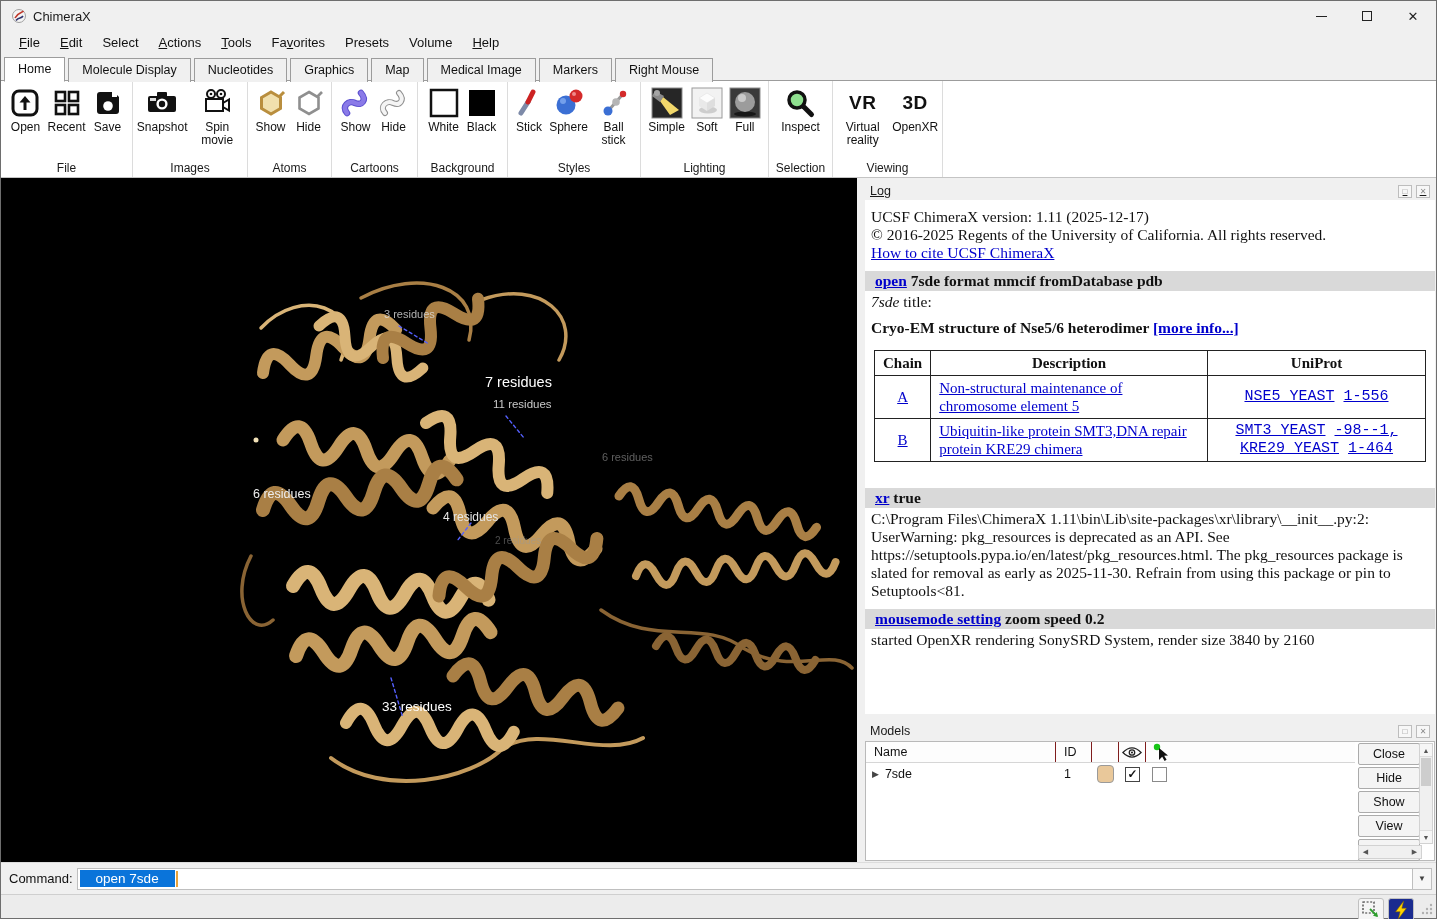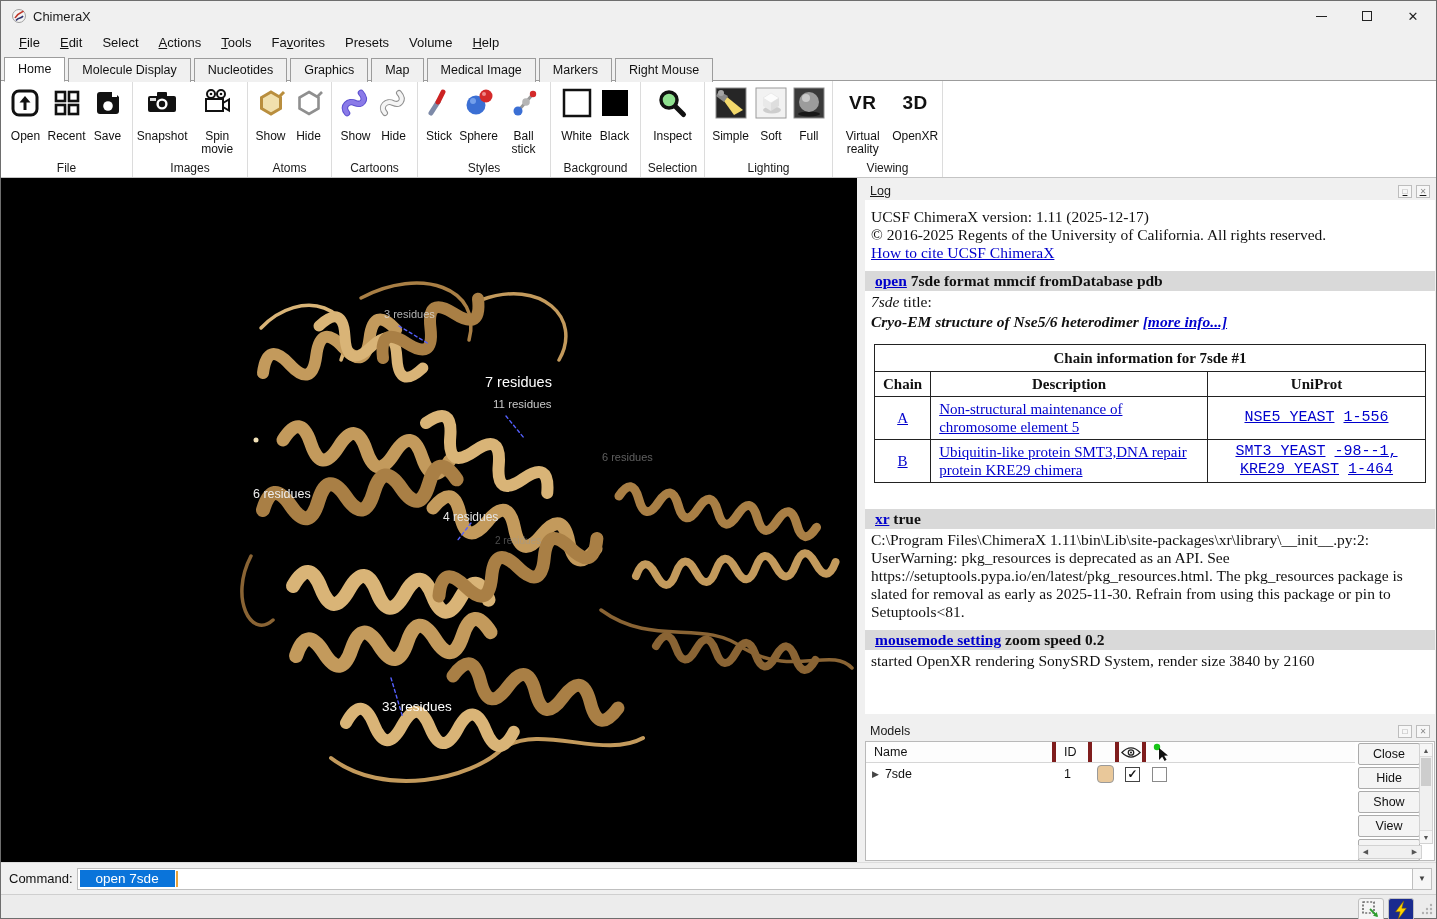--- a/index.html
+++ b/index.html
@@ -25,21 +25,21 @@
   .tabbar { position:absolute; top:53px; left:0; right:0; height:27px; background:#f0f0f0; display:flex; align-items:flex-end; padding-left:3px; }
   .tabbar::after { content:""; position:absolute; bottom:0; left:0; right:0; border-bottom:1px solid #9c9c9c; }
   .tab { position:relative; z-index:2; margin-right:3px; margin-bottom:-1px; padding:4px 13px 5px; font-size:12.5px; background:#f0f0f0; border:1px solid #9c9c9c; border-bottom:none; }
   .tab.active { background:#fff; border-bottom:1px solid #fff; font-weight:400; }
 
   
   .ribbon { position:absolute; top:80px; left:0; right:0; height:97px; background:#fff; border-bottom:1px solid #c4c4c4; display:flex; }
   .rgroup { position:relative; border-right:1px solid #dcdcdc; padding:3px 2px 16px; display:flex; align-items:flex-start; justify-content:center; flex:none; }
   .rgroup-label { position:absolute; bottom:2px; left:0; right:0; text-align:center; font-size:12px; color:#1a1a1a; }
   .rbuttons { display:flex; }
-  .rbtn { display:flex; flex-direction:column; align-items:center; min-width:38px; padding:1px 3px; cursor:default;gap:9px; }
+  .rbtn { display:flex; flex-direction:column; align-items:center; min-width:38px; padding:1px 3px; cursor:default; }
   .ricon { height:36px; display:flex; align-items:center; justify-content:center; }
   .rlabel { font-size:12px; line-height:13px; text-align:center; max-width:52px; color:#111; }
   .ricon-text { font-weight:700; font-size:19px; letter-spacing:0.5px; color:#111; }
 
   
   .viewport { position:absolute; top:177px; left:0; width:952px; height:684px; background:#000; overflow:hidden; }
   .res-label { position:absolute; font-family:"Liberation Sans",sans-serif; white-space:nowrap; }
   .vl1{left:383px;top:130px;font-size:11px;color:#ddd;opacity:.8}
   .vl2{left:484px;top:196px;font-size:14.5px;color:#fff}
   .vl3{left:492px;top:220px;font-size:11.5px;color:#c9c9c9}
@@ -51,34 +51,34 @@
 
   
   .sidepanel { position:absolute; top:177px; left:856px; right:0; height:684px; background:#f0f0f0; }
   .panel-header { position:absolute; left:13px; right:6px; height:16px; display:flex; align-items:center; font-size:12.5px; color:#1a1a1a; }
   .panel-header .spacer { flex:1; }
   .panel-btn { width:14px; height:13px; border:1px solid #bdbdbd; background:#f7f7f7; color:#8a8a8a; font-size:8px; line-height:11px; text-align:center; margin-left:4px; }
   .log-header { top:5px;text-decoration:underline; }
   .log-content { position:absolute; top:22px; left:8px; right:1px; height:514px; background:#fff; overflow:hidden; font-family:"Liberation Serif", serif; font-size:15.5px; line-height:18px; padding:8px 10px 0 6px; }
   .lnk { color:#0000cc; text-decoration:underline; cursor:pointer; }
   .log-cmdbar { background:#d9d9d9; font-weight:bold; padding:1px 4px; margin:9px -10px 2px -6px; padding-left:10px; }
-  .log-struct { margin-top:2px; font-weight:bold;font-style:italic; }
+  .log-struct { margin-top:8px; font-weight:bold; }
   .chain-table { border-collapse:collapse; margin:13px 8px 0 3px; font-size:15px; width:552px; }
   .chain-table th, .chain-table td { border:1.5px solid #222; padding:3px 8px; }
   .chain-table .tbl-title { text-align:center; font-weight:bold; padding:4px; }
   .chain-table th { text-align:center; }
   .chain-table td.chain-cell { text-align:center; width:54px; }
   .chain-table td.uniprot-cell { text-align:center; width:218px;font-family:Liberation Mono, monospace; }
   .log-block { margin-top:2px; }
   .after-table { margin-top:26px; }
 
   .models-header { top:545px; }
   .models-content { position:absolute; top:563px; left:8px; right:1px; bottom:1px; background:#fff; border:1px solid #b9b9b9; }
   .mt-header { position:absolute; top:0; left:0; width:489px; height:21px; display:flex; align-items:center; border-bottom:1px solid #d6d6d6; font-size:12.5px; background:#fdfdfd; }
-  .mt-col { border-right:4px solid #7f1d1d; height:100%; display:flex; align-items:center; padding-left:8px; }
+  .mt-col { border-right:1px solid #7f1d1d; height:100%; display:flex; align-items:center; padding-left:8px; }
   .col-name { width:190px; }
   .col-id { width:36px; }
   .col-swatch { width:27px; justify-content:center; padding-left:0; }
   .col-eye { width:27px; justify-content:center; padding-left:0; }
   .col-sel { width:27px; justify-content:center; padding-left:0; border-right:none; }
   .mt-row { position:absolute; top:21px; left:0; width:489px; height:22px; display:flex; align-items:center; font-size:12.5px; }
   .mt-cell { height:100%; display:flex; align-items:center; padding-left:8px; }
   .expander { font-size:9px; color:#444; margin:0 6px 0 6px; }
   .swatch { width:17px; height:18px; border-radius:4px; background:#e9c89a; border:1px solid #9a9a9a; }
   .checkbox { width:15px; height:15px; background:#fff; border:1px solid #8a8a8a; font-size:12px; line-height:13px; text-align:center; color:#111; }
@@ -269,20 +269,42 @@
                 <path d="M7 26 C1 19 9 13 15 16 C22 19 27 13 21 6" stroke="#8f8f8f" stroke-width="6" fill="none" stroke-linecap="round"></path>
                 <path d="M7 26 C1 19 9 13 15 16 C22 19 27 13 21 6" stroke="#f4f4f4" stroke-width="4" fill="none" stroke-linecap="round"></path>
               </svg>
             </div>
           <div class="rlabel">Hide</div>
         </div>
       </div>
       <div class="rgroup-label">Cartoons</div>
     </div>
 
+    <div class="rgroup" style="width:90px">
+      <div class="rbuttons">
+        <div class="rbtn">
+          <div class="ricon">
+              <svg width="32" height="32" viewBox="0 0 32 32">
+                <rect x="3" y="3" width="26" height="26" fill="#fff" stroke="#111" stroke-width="2.5"></rect>
+              </svg>
+            </div>
+          <div class="rlabel">White</div>
+        </div>
+        <div class="rbtn">
+          <div class="ricon">
+              <svg width="32" height="32" viewBox="0 0 32 32">
+                <rect x="3" y="3" width="26" height="26" fill="#000"></rect>
+              </svg>
+            </div>
+          <div class="rlabel">Black</div>
+        </div>
+      </div>
+      <div class="rgroup-label">Background</div>
+    </div>
+
     <div class="rgroup" style="width:133px">
       <div class="rbuttons">
         <div class="rbtn">
           <div class="ricon">
               <svg width="30" height="32" viewBox="0 0 30 32">
                 <path d="M7 26 L14 15" stroke="#7d8aa8" stroke-width="5" stroke-linecap="round"></path>
                 <path d="M14 15 L19 5" stroke="#cc2222" stroke-width="5" stroke-linecap="round"></path>
               </svg>
             </div>
           <div class="rlabel">Stick</div>
@@ -307,57 +329,20 @@
                 <circle cx="17" cy="15" r="3.8" fill="#b5b5b5"></circle>
                 <circle cx="24" cy="7" r="3.2" fill="#d42a2a"></circle>
               </svg>
             </div>
           <div class="rlabel">Ball stick</div>
         </div>
       </div>
       <div class="rgroup-label">Styles</div>
     </div>
 
-    <div class="rgroup" style="width:90px">
-      <div class="rbuttons">
-        <div class="rbtn">
-          <div class="ricon">
-              <svg width="32" height="32" viewBox="0 0 32 32">
-                <rect x="3" y="3" width="26" height="26" fill="#fff" stroke="#111" stroke-width="2.5"></rect>
-              </svg>
-            </div>
-          <div class="rlabel">White</div>
-        </div>
-        <div class="rbtn">
-          <div class="ricon">
-              <svg width="32" height="32" viewBox="0 0 32 32">
-                <rect x="3" y="3" width="26" height="26" fill="#000"></rect>
-              </svg>
-            </div>
-          <div class="rlabel">Black</div>
-        </div>
-      </div>
-      <div class="rgroup-label">Background</div>
-    </div>
-
-    <div class="rgroup" style="width:64px">
-      <div class="rbuttons">
-        <div class="rbtn">
-          <div class="ricon">
-              <svg width="32" height="32" viewBox="0 0 32 32">
-                <circle cx="13" cy="13" r="8" fill="#8fe08f" stroke="#111" stroke-width="3.5"></circle>
-                <path d="M19.5 19.5 L27.5 27.5" stroke="#111" stroke-width="5" stroke-linecap="round"></path>
-              </svg>
-            </div>
-          <div class="rlabel">Inspect</div>
-        </div>
-      </div>
-      <div class="rgroup-label">Selection</div>
-    </div>
-
     <div class="rgroup" style="width:128px">
       <div class="rbuttons">
         <div class="rbtn">
           <div class="ricon">
               <svg width="32" height="32" viewBox="0 0 32 32">
                 <rect x="1" y="1" width="30" height="30" fill="#262626" stroke="#8d8d8d"></rect>
                 <polygon points="12,10 28,23 19,28 9,14" fill="#f2d86b"></polygon>
                 <polygon points="4,4 13,9 9,15 1,9" fill="#8a8a8a"></polygon>
                 <circle cx="6" cy="6" r="3" fill="#a5a5a5"></circle>
               </svg>
@@ -382,20 +367,35 @@
                 <rect x="1" y="1" width="30" height="30" fill="#3a3a3a" stroke="#8d8d8d"></rect>
                 <ellipse cx="16" cy="27" rx="11" ry="2.5" fill="#181818"></ellipse>
                 <circle cx="16" cy="15" r="10" fill="#9c9c9c"></circle>
                 <circle cx="13" cy="11" r="4" fill="#d2d2d2" opacity="0.85"></circle>
               </svg>
             </div>
           <div class="rlabel">Full</div>
         </div>
       </div>
       <div class="rgroup-label">Lighting</div>
+    </div>
+
+    <div class="rgroup" style="width:64px">
+      <div class="rbuttons">
+        <div class="rbtn">
+          <div class="ricon">
+              <svg width="32" height="32" viewBox="0 0 32 32">
+                <circle cx="13" cy="13" r="8" fill="#8fe08f" stroke="#111" stroke-width="3.5"></circle>
+                <path d="M19.5 19.5 L27.5 27.5" stroke="#111" stroke-width="5" stroke-linecap="round"></path>
+              </svg>
+            </div>
+          <div class="rlabel">Inspect</div>
+        </div>
+      </div>
+      <div class="rgroup-label">Selection</div>
     </div>
 
     <div class="rgroup" style="width:110px; border-right:1px solid #dcdcdc;">
       <div class="rbuttons">
         <div class="rbtn">
           <div class="ricon">
               <span class="ricon-text">VR</span>
             </div>
           <div class="rlabel">Virtual reality</div>
         </div>
@@ -470,23 +470,20 @@
       <div>UCSF ChimeraX version: 1.11 (2025-12-17)</div>
       <div>© 2016-2025 Regents of the University of California. All rights reserved.</div>
       <a class="lnk">How to cite UCSF ChimeraX</a>
 
       <div class="log-cmdbar"><a class="lnk">open</a><span> 7sde format mmcif fromDatabase pdb</span></div>
       <div class="log-block"><i>7sde</i><span> title:</span></div>
       <div class="log-struct"><span>Cryo-EM structure of Nse5/6 heterodimer </span><a class="lnk">[more info...]</a></div>
 
       <table class="chain-table">
         <tbody>
-            <tr>
-              <td class="tbl-title" colspan="3">Chain information for 7sde #1</td>
-            </tr>
         <tr>
           <th>Chain</th>
           <th>Description</th>
           <th>UniProt</th>
         </tr>
         <tr>
           <td class="chain-cell"><a class="lnk">A</a></td>
           <td><a class="lnk">Non-structural maintenance of chromosome element 5</a></td>
           <td class="uniprot-cell"><a class="lnk">NSE5_YEAST</a> <a class="lnk">1-556</a></td>
         </tr>

